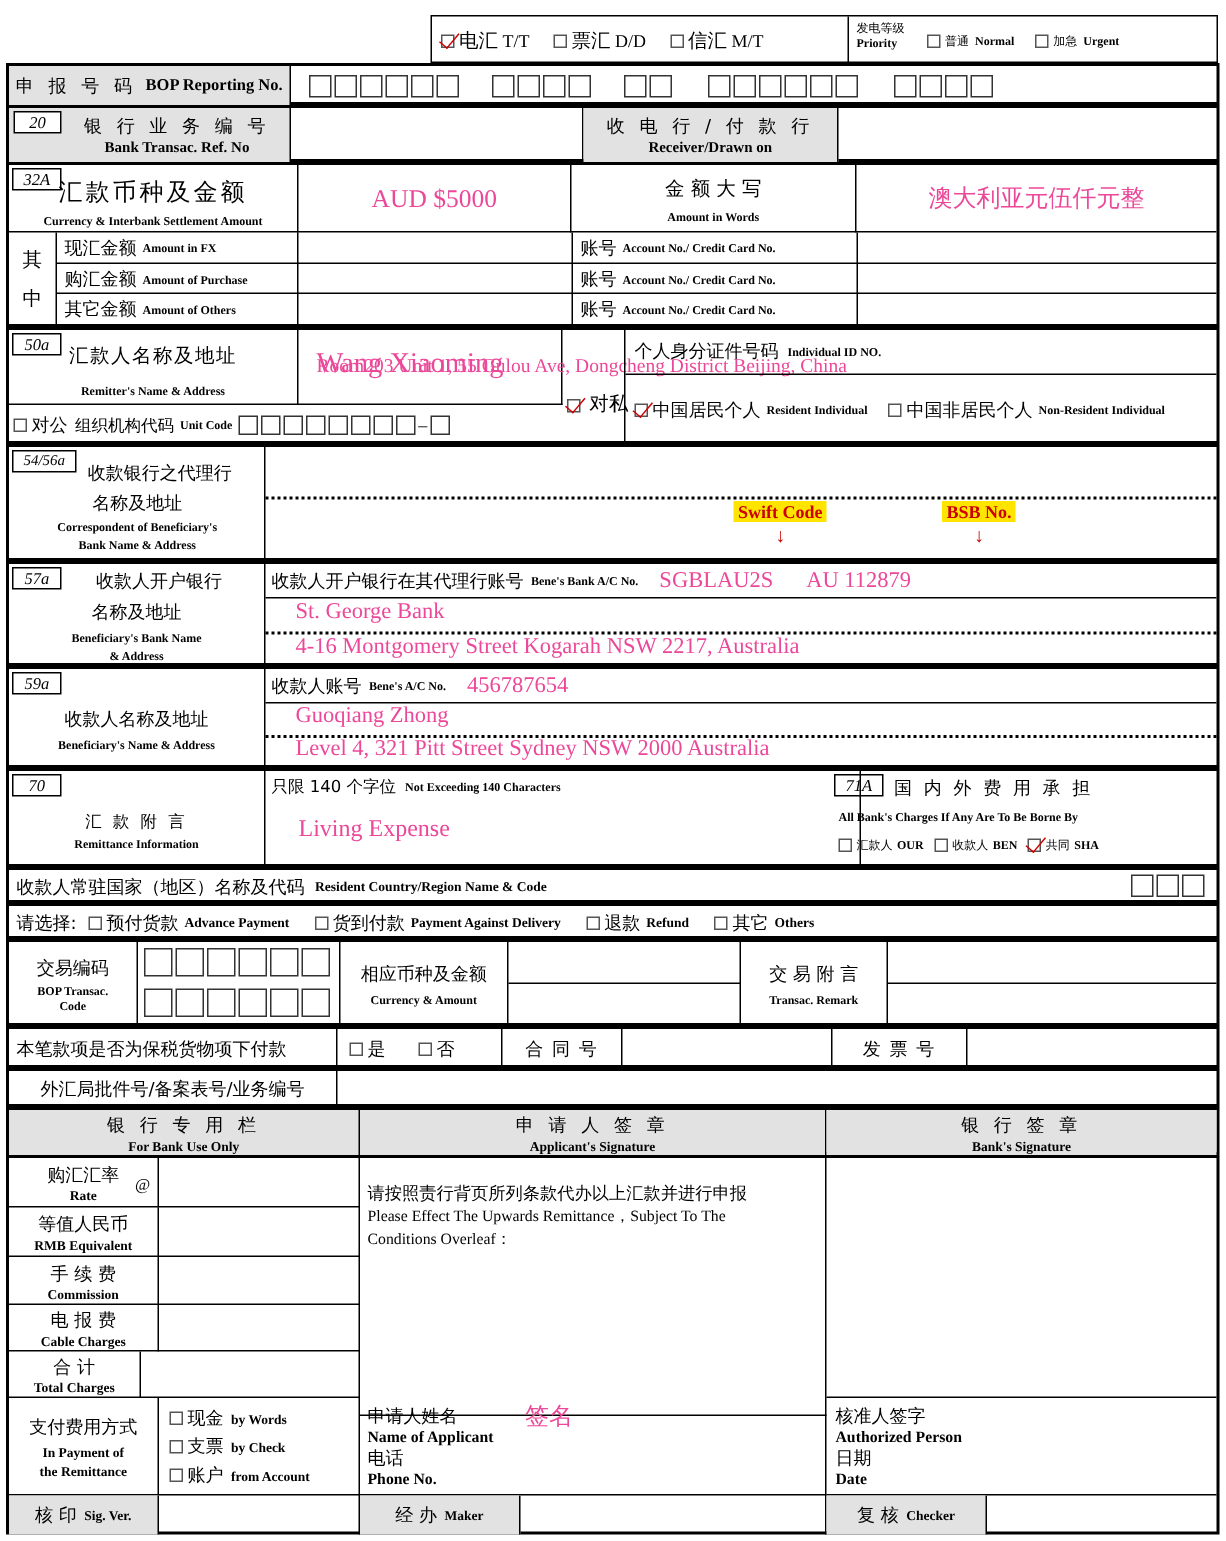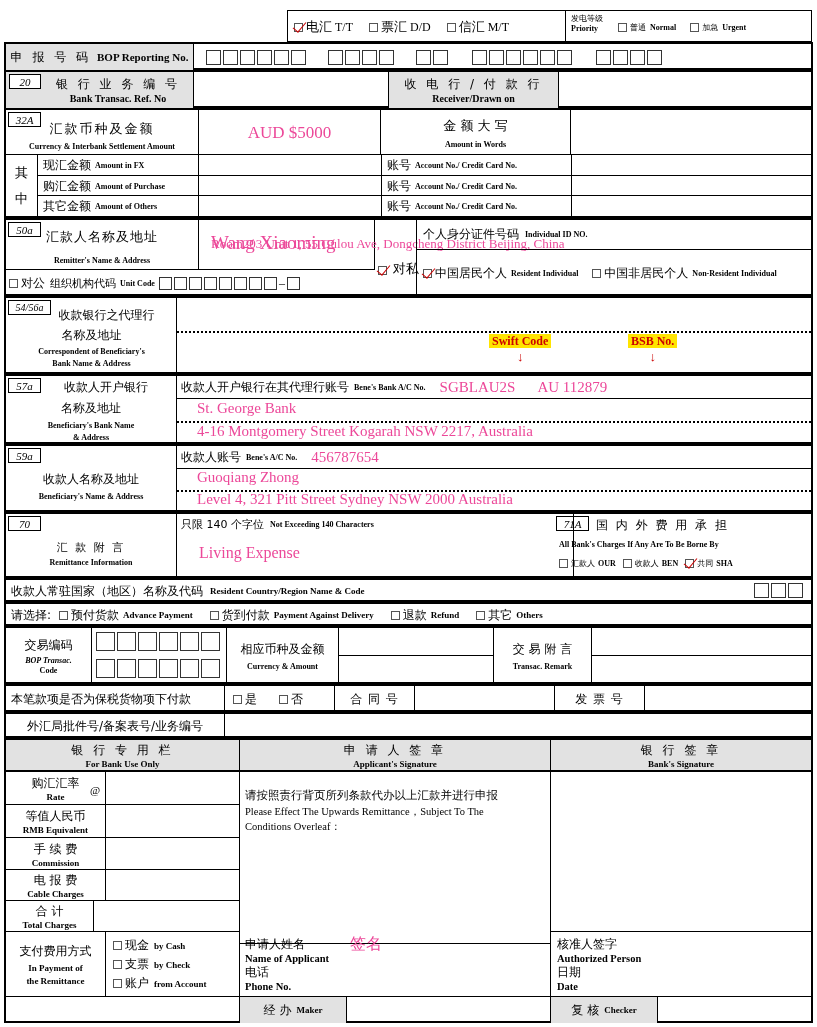--- a/index.html
+++ b/index.html
@@ -151,29 +151,32 @@
       <span style="font-size:10px;font-weight:bold;">Receiver/Drawn on</span>
     </div>
     <div class="box" style="left:553px;top:0;width:252px;height:36px;"></div>
   </div>
 
   <div class="box thick" style="left:4px;top:108px;width:809px;height:110px;">
 
     <div class="box bb" style="left:0;top:0;width:805px;height:45px;">
       <div class="box br ctrv" style="left:0;top:0;width:193px;height:45px;">
         <div class="box b ctr it" style="left:2px;top:2px;width:33px;height:15px;font-size:11px;">32A</div>
-        <span class="cn" style="font-size:13px;letter-spacing:2px;margin-top:5px;font-family:Liberation Serif, serif;">汇款币种及金额</span>
+        <span class="cn" style="font-size:16px;letter-spacing:2px;margin-top:5px;font-family:Liberation Serif, serif;">汇款币种及金额</span>
         <span class="xs" style="font-weight:bold;margin-top:4px;">Currency &amp; Interbank Settlement Amount</span>
       </div>
       <div class="box br ctr" style="left:193px;top:0;width:182px;height:45px;">
         <span class="hand" style="font-size:17px;">AUD  $5000</span>
       </div>
       <div class="box br ctrv" style="left:375px;top:0;width:190px;height:45px;">
         <span class="cn" style="font-size:13px;">金    额    大    写</span>
         <span class="xs" style="font-weight:bold;margin-top:5px;">Amount in Words</span>
+      </div>
+      <div class="box ctr" style="left:565px;top:0;width:240px;height:45px;">
+        <span class="hand cn" style="font-size:16px;">澳大利亚元伍仟元整</span>
       </div>
     </div>
 
     <div class="box br ctrv" style="left:0;top:45px;width:32px;height:61px;">
       <span class="cn" style="font-size:13px;">其</span>
       <span class="cn" style="font-size:13px;margin-top:8px;">中</span>
     </div>
 
     <div class="box bb" style="left:32px;top:45px;width:773px;height:21px;">
       <div class="box br lft" style="left:0;top:0;width:161px;height:21px;padding-left:5px;">
@@ -424,21 +427,21 @@
         <span class="cn" style="font-size:12px;">其它</span>
         <span class="sm" style="margin-left:4px;font-weight:bold;">Others</span>
       </span>
     </div>
   </div>
 
   <div class="box thick" style="left:4px;top:626px;width:809px;height:58px;">
 
     <div class="box br ctrv" style="left:0;top:0;width:86px;height:56px;">
       <span class="cn" style="font-size:12px;">交易编码</span>
-      <span class="xs" style="font-weight:bold;margin-top:2px;font-style:italic;">BOP Transac.</span>
+      <span class="xs" style="font-weight:bold;margin-top:2px;">BOP Transac.</span>
       <span class="xs" style="font-weight:bold;margin-top:1px;">Code</span>
     </div>
 
     <div class="box br" style="left:86px;top:0;width:135px;height:56px;">
       <div class="sqr" style="position:absolute;left:4px;top:4px;">
         <span class="sq" style="width:19px;height:19px;"></span>
           <span class="sq" style="width:19px;height:19px;"></span>
           <span class="sq" style="width:19px;height:19px;"></span>
           <span class="sq" style="width:19px;height:19px;"></span>
           <span class="sq" style="width:19px;height:19px;"></span>
@@ -569,35 +572,42 @@
       <div class="box bb" style="left:0;top:160px;width:234px;height:65px;">
         <div class="box br ctrv" style="left:0;top:0;width:100px;height:65px;">
           <span class="cn" style="font-size:12px;">支付费用方式</span>
           <span class="sm" style="font-weight:bold;margin-top:3px;">In Payment of</span>
           <span class="sm" style="font-weight:bold;margin-top:3px;">the Remittance</span>
         </div>
         <div class="box" style="left:100px;top:0;width:134px;height:65px;padding-left:7px;padding-top:4px;">
           <div class="lft" style="height:19px;">
             <span class="cbx"></span>
             <span class="cn" style="font-size:12px;">现金</span>
-            <span class="sm" style="margin-left:5px;font-weight:bold;">by Cash</span>
+            <span class="sm" style="margin-left:5px;font-weight:bold;">by Words</span>
           </div>
           <div class="lft" style="height:19px;">
             <span class="cbx"></span>
             <span class="cn" style="font-size:12px;">支票</span>
             <span class="sm" style="margin-left:5px;font-weight:bold;">by Check</span>
           </div>
           <div class="lft" style="height:19px;">
             <span class="cbx"></span>
             <span class="cn" style="font-size:12px;">账户</span>
             <span class="sm" style="margin-left:5px;font-weight:bold;">from Account</span>
           </div>
         </div>
       </div>
 
+      <div class="box" style="left:0;top:225px;width:234px;height:26px;">
+        <div class="box gray br ctr" style="left:0;top:0;width:100px;height:26px;">
+          <span class="cn" style="font-size:12px;">核 印</span>
+          <span class="sm" style="margin-left:5px;font-weight:bold;">Sig. Ver.</span>
+        </div>
+        <div class="box" style="left:100px;top:0;width:134px;height:26px;"></div>
+      </div>
     </div>
 
     <div class="box br" style="left:234px;top:0;width:311px;height:251px;">
 
       <div class="box bb" style="left:0;top:12px;width:311px;height:160px;padding:3px 5px 0 5px;">
         <div class="cn" style="font-size:11.5px;line-height:1.45;">请按照责行背页所列条款代办以上汇款并进行申报</div>
         <div style="font-size:10.5px;line-height:1.5;">Please Effect The Upwards Remittance，Subject To The</div>
         <div style="font-size:10.5px;line-height:1.5;">Conditions Overleaf：</div>
       </div>
 

